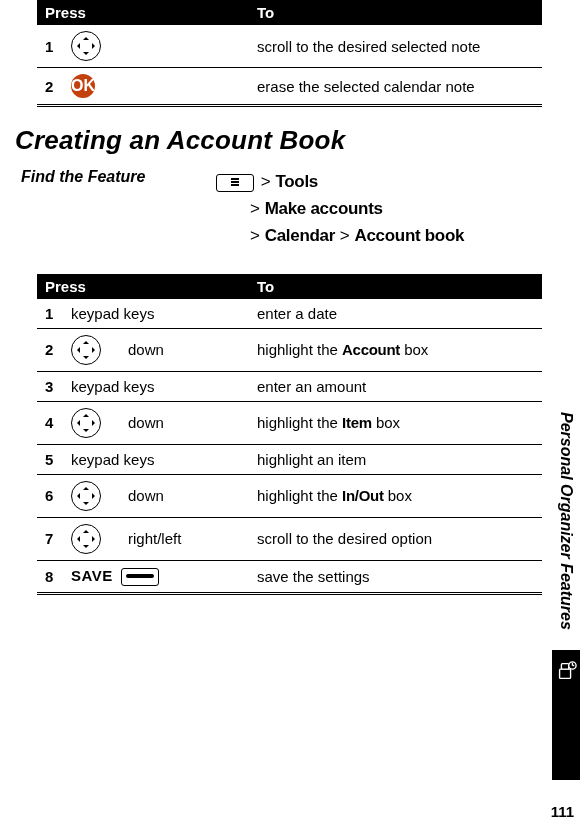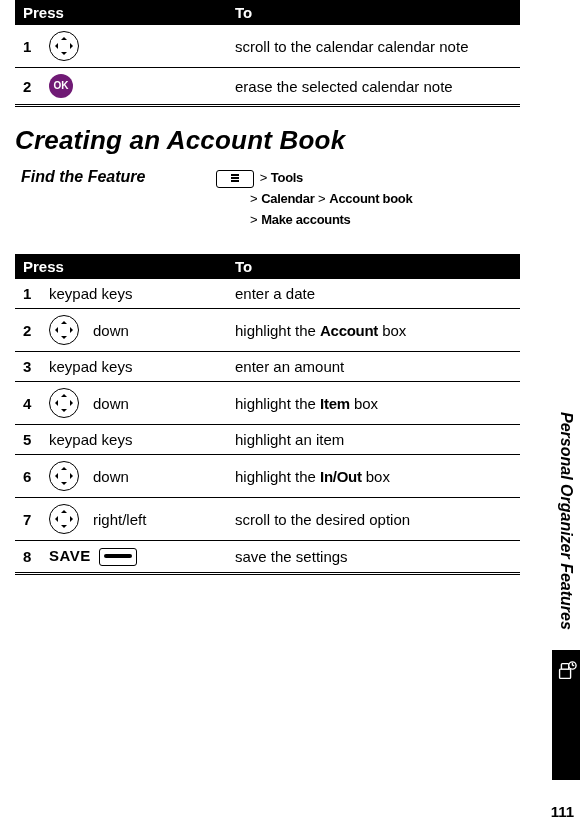--- a/index.html
+++ b/index.html
@@ -13,20 +13,21 @@
   }
   .page {
     padding: 0 40px 0 15px;
     position: relative;
     height: 100%;
   }
   .tbl {
     width: 505px;
     border-collapse: collapse;
     margin-bottom: 18px;
+    margin-left: 22px;
   }
   .tbl th {
     background: #000;
     color: #fff;
     text-align: left;
     font-weight: bold;
     padding: 4px 8px;
     font-size: 15px;
   }
   .tbl th.press-col { width: 190px; }
@@ -53,21 +54,21 @@
     width: 505px;
   }
   .feature-label {
     font-weight: bold;
     font-style: italic;
     font-size: 16px;
     width: 195px;
     padding-left: 6px;
   }
   .feature-path {
-    font-size: 13px;
+    font-size: 17px;
     line-height: 1.6;
   }
   .feature-path .line { display: block; }
   .feature-path .sub { padding-left: 34px; }
   .bold-cond {
     font-family: Arial, Helvetica, sans-serif;
     font-weight: 900;
     letter-spacing: -0.3px;
   }
   .sidebar {
@@ -121,21 +122,21 @@
   }
   .nav-icon .tri {
     position:absolute; width:0; height:0; border:3px solid transparent;
   }
   .nav-icon .u { top:2px; left:11px; border-bottom-color:#000; }
   .nav-icon .d { bottom:2px; left:11px; border-top-color:#000; }
   .nav-icon .l { left:2px; top:11px; border-right-color:#000; }
   .nav-icon .r { right:2px; top:11px; border-left-color:#000; }
   .ok-icon {
     display:inline-block; width:24px; height:24px; border-radius:50%;
-    background:#701a75; color:#fff; font-size:10px; font-weight:bold;
+    background:#c2410c; color:#fff; font-size:16px; font-weight:bold;
     text-align:center; line-height:24px; vertical-align:middle;
   }
   .menu-icon {
     display:inline-block; width:36px; height:16px; border:1px solid #000;
     border-radius:3px; position:relative; vertical-align:middle; margin-right:2px;
   }
   .menu-icon::before {
     content:""; position:absolute; left:14px; top:3px; width:8px; height:2px;
     background:#000; box-shadow:0 3px 0 #000, 0 6px 0 #000;
   }
@@ -143,42 +144,42 @@
     display:inline-block; width:36px; height:16px; border:1px solid #000;
     border-radius:3px; position:relative; vertical-align:middle; margin-left:4px;
   }
   .soft-icon::before {
     content:""; position:absolute; left:4px; top:5px; width:28px; height:4px;
     background:#000; border-radius:2px;
   }
   .save-label {
     font-family: Arial, sans-serif; font-weight:900; letter-spacing:0.5px;
   }
-  .press-flex { display:flex; align-items:center; gap:14px; }
+  .press-flex { display:flex; align-items:center; gap:27px; }
   .organizer-icon { filter: invert(1); }
 </style>
 </head>
 <body>
 
 <div class="page">
 
   <table class="tbl">
     <tbody>
         <tr>
       <th class="press-col" colspan="2">Press</th>
       <th>To</th>
     </tr>
     <tr>
       <td class="num">1</td>
       <td class="press">
         <span class="nav-icon">
           <span class="tri u"></span><span class="tri d"></span><span class="tri l"></span><span class="tri r"></span>
         </span>
       </td>
-      <td>scroll to the calendar calendar note</td>
+      <td>scroll to the desired selected note</td>
     </tr>
     <tr class="dbl">
       <td class="num">2</td>
       <td class="press">
         <span class="ok-icon">OK</span>
       </td>
       <td>erase the selected calendar note</td>
     </tr>
   </tbody>
     </table>
@@ -188,27 +189,27 @@
   <div class="feature-row">
     <div class="feature-label">Find the Feature</div>
     <div class="feature-path">
       <span class="line">
         <span class="menu-icon"></span>
         <span>&gt;</span>
         <span class="bold-cond">Tools</span>
       </span>
       <span class="line sub">
         <span>&gt;</span>
+        <span class="bold-cond">Make accounts</span>
+      </span>
+      <span class="line sub">
+        <span>&gt;</span>
         <span class="bold-cond">Calendar</span>
         <span>&gt;</span>
         <span class="bold-cond">Account book</span>
-      </span>
-      <span class="line sub">
-        <span>&gt;</span>
-        <span class="bold-cond">Make accounts</span>
       </span>
     </div>
   </div>
 
   <table class="tbl">
     <tbody>
         <tr>
       <th class="press-col" colspan="2">Press</th>
       <th>To</th>
     </tr>

